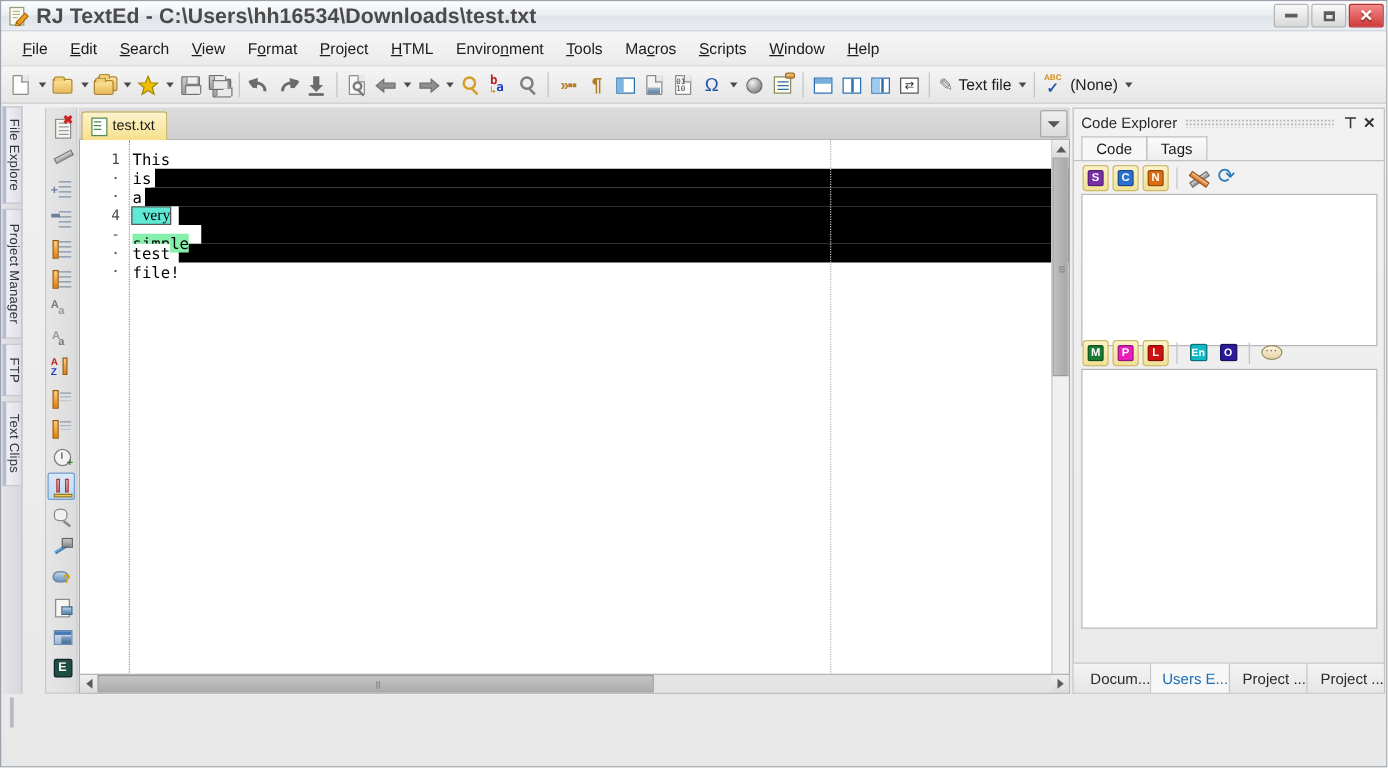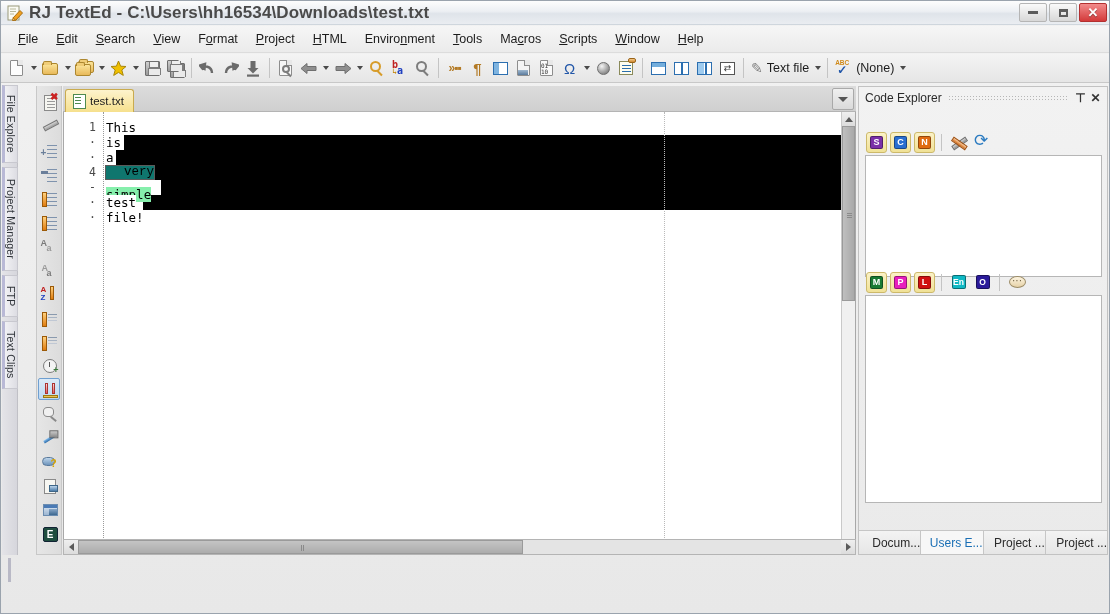--- a/index.html
+++ b/index.html
@@ -397,24 +397,24 @@
   }
   .cline {
     position: absolute; left: 0; height: 15px; line-height: 15px;
     font-family: "DejaVu Sans Mono", monospace; font-size: 12.5px;
     color: #000; white-space: pre;
   }
   .selblock {
     position: absolute; background: #000;
   }
   .cursorbox {
-    position: absolute; border: 1px solid #5a5a5a; background: #0f766e;
+    position: absolute; border: 1px solid #5a5a5a; background: #5eead4;
     height: 15px; line-height: 13px;
-    font-family: Liberation Mono, monospace; font-size: 12.5px;
-    color: #000; white-space: pre; padding-left: 18px;
+    font-family: Liberation Serif, serif; font-size: 12.5px;
+    color: #000; white-space: pre; padding-left: 8px;
   }
   .margin-guide {
     position: absolute; top: 0; bottom: 0; width: 0;
     border-left: 1px dotted #b9b9b9;
   }
   .vscroll {
     position: absolute; right: 0; top: 0; width: 14px; bottom: 0;
     background: #f0f0f0; border-left: 1px solid #c9c9c9;
   }
   .vscroll .up, .vscroll .dn {
@@ -1014,20 +1014,28 @@
   </div>
 
   <div class="rpanel">
     <div class="rp-head">
       <span class="rp-title">Code Explorer</span>
       <span class="rp-dots"></span>
       <span class="rp-pin">⊤</span>
       <span class="rp-close">✕</span>
     </div>
 
+    <div class="rp-tabs">
+      <div class="rp-tab active">
+        <span>Code</span>
+      </div>
+      <div class="rp-tab">
+        <span>Tags</span>
+      </div>
+    </div>
 
     <div class="rp-btnrow" style="top:43px;">
       <div class="sqbtn">
         <span class="chip" style="background:#7a2fa8;">S</span>
       </div>
       <div class="sqbtn">
         <span class="chip" style="background:#2a6fd0;">C</span>
       </div>
       <div class="sqbtn">
         <span class="chip" style="background:#e06c10;">N</span>

